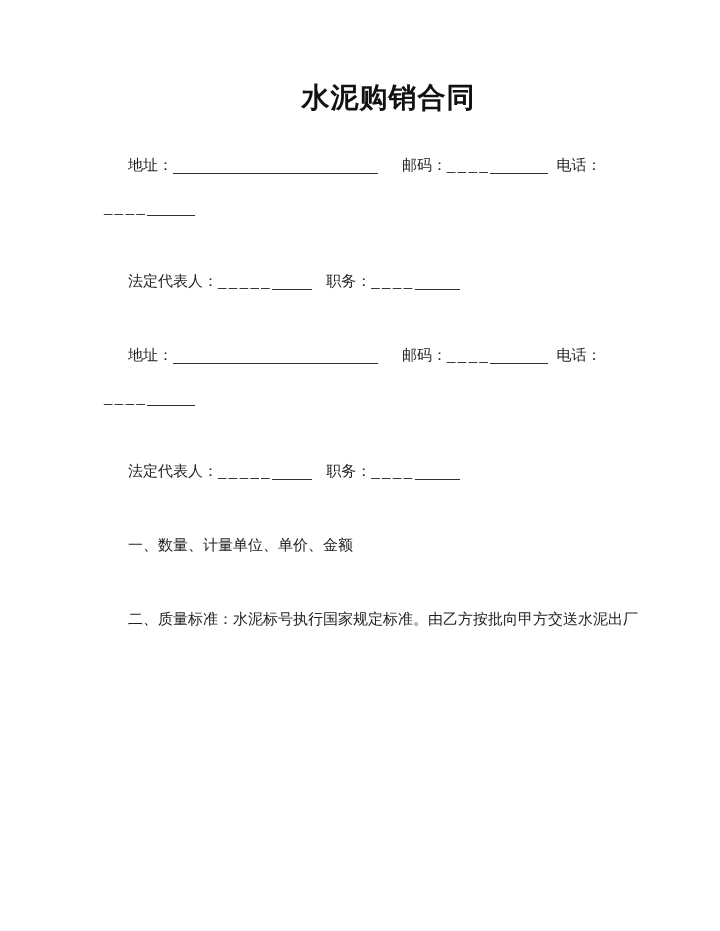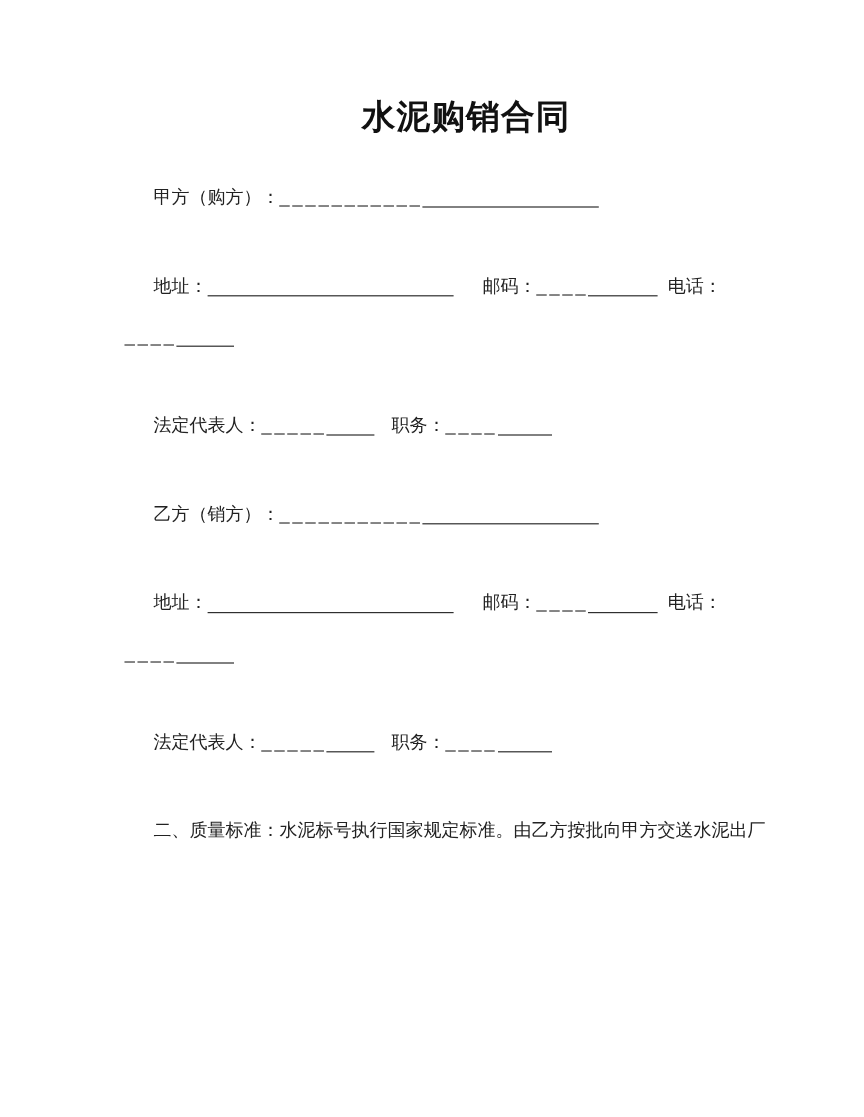--- a/index.html
+++ b/index.html
@@ -60,51 +60,46 @@
   .ml8  { margin-left: 8px; }
   .ml14 { margin-left: 14px; text-align: right; }
 </style>
 </head>
 <body>
 
 <div class="page">
 
   <h1 class="title">水泥购销合同</h1>
 
-  <div class="para indent">
-    <span>甲方（购方）：</span><span class="dash">___________</span><span class="solid s147"></span>
-  </div>
-
-  <div class="para">
-    <div class="line indent">
-      <span>地址：</span><span class="solid s205"></span><span class="ml12">邮码：</span><span class="dash">____</span><span class="solid s58"></span><span class="ml8">电话：</span>
-    </div>
-    <div class="line">
-      <span class="dash">____</span><span class="solid s48"></span>
-    </div>
-  </div>
-
-  <div class="para indent">
-    <span>法定代表人：</span><span class="dash">_____</span><span class="solid s40"></span><span class="ml14">职务：</span><span class="dash">____</span><span class="solid s45"></span>
-  </div>
-
-  <div class="para indent">
-    <span>乙方（销方）：</span><span class="dash">___________</span><span class="solid s147"></span>
-  </div>
 
   <div class="para">
     <div class="line indent">
       <span>地址：</span><span class="solid s205"></span><span class="ml12">邮码：</span><span class="dash">____</span><span class="solid s58"></span><span class="ml8">电话：</span>
     </div>
     <div class="line">
       <span class="dash">____</span><span class="solid s48"></span>
     </div>
   </div>
 
   <div class="para indent">
     <span>法定代表人：</span><span class="dash">_____</span><span class="solid s40"></span><span class="ml14">职务：</span><span class="dash">____</span><span class="solid s45"></span>
   </div>
 
 
+  <div class="para">
+    <div class="line indent">
+      <span>地址：</span><span class="solid s205"></span><span class="ml12">邮码：</span><span class="dash">____</span><span class="solid s58"></span><span class="ml8">电话：</span>
+    </div>
+    <div class="line">
+      <span class="dash">____</span><span class="solid s48"></span>
+    </div>
+  </div>
+
+  <div class="para indent">
+    <span>法定代表人：</span><span class="dash">_____</span><span class="solid s40"></span><span class="ml14">职务：</span><span class="dash">____</span><span class="solid s45"></span>
+  </div>
+
+
+  <div class="para indent">一、数量、计量单位、单价、金额</div>
 
   <div class="para indent">二、质量标准：水泥标号执行国家规定标准。由乙方按批向甲方交送水泥出厂</div>
 
 </div>
 
 </body></html>

